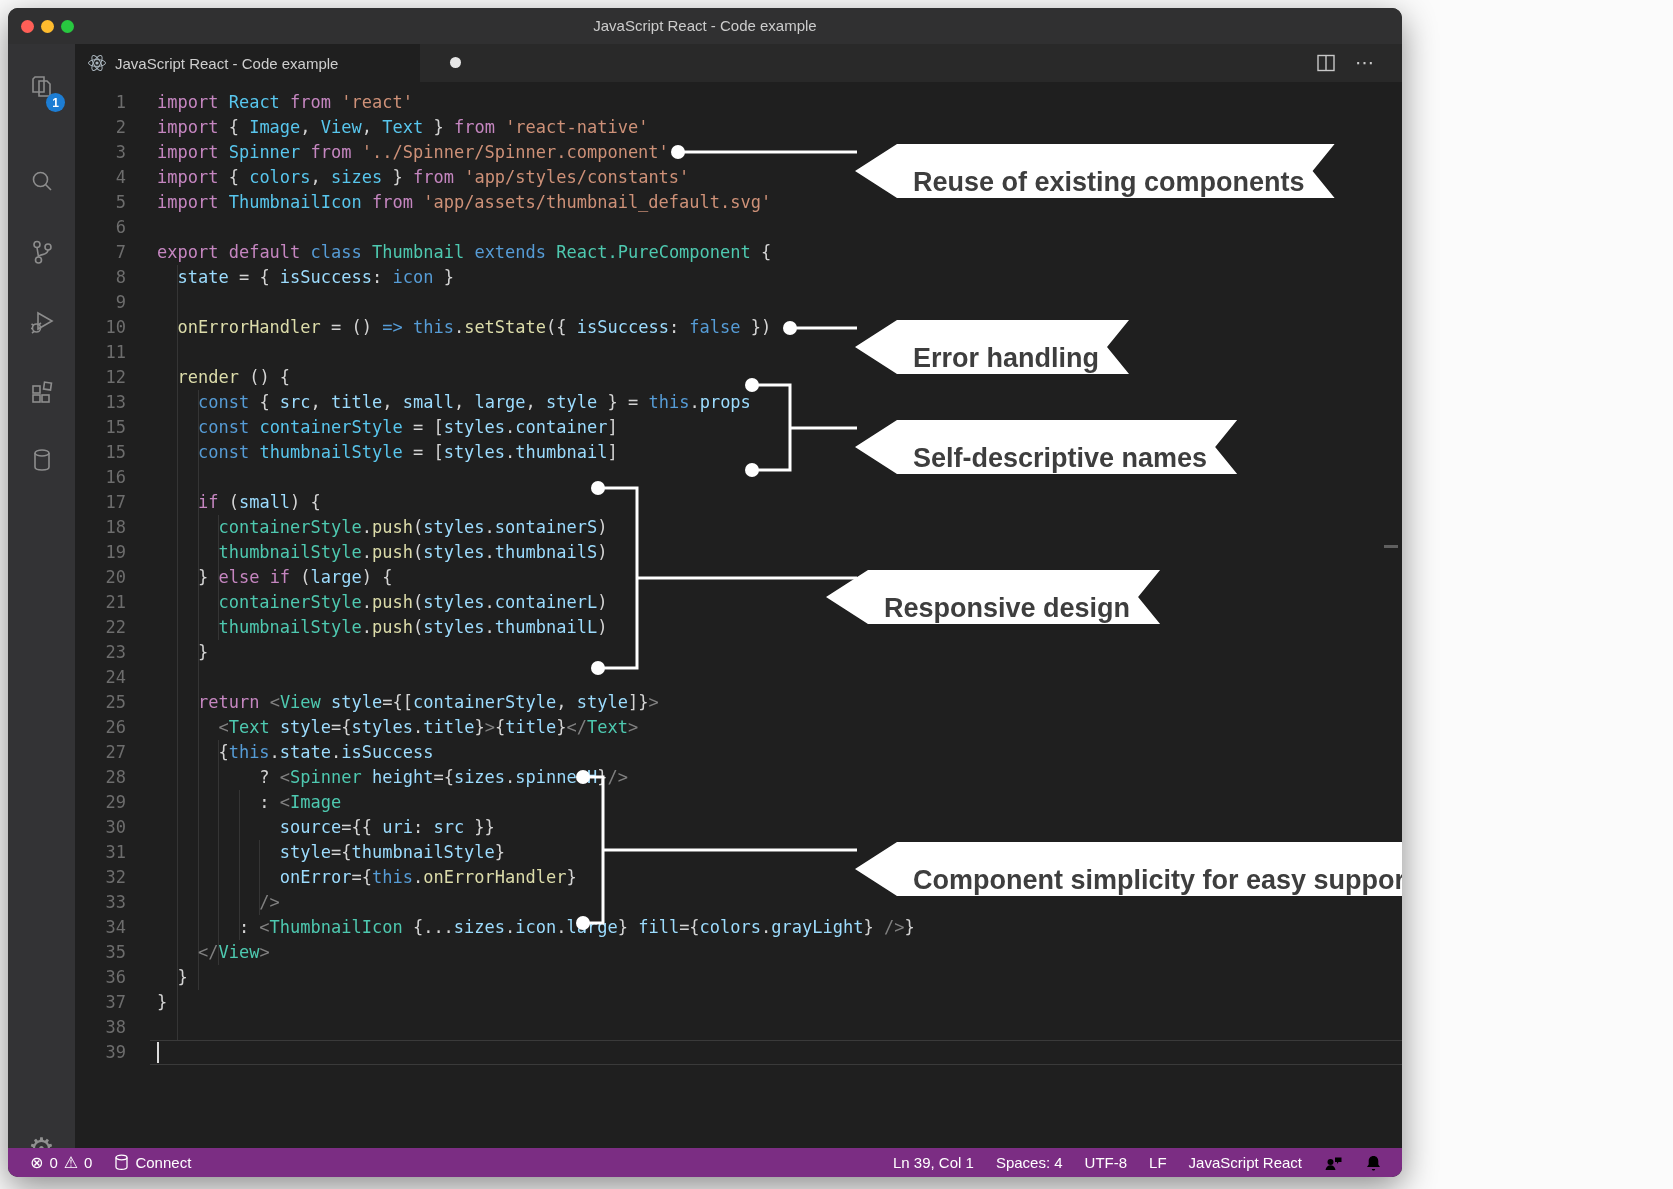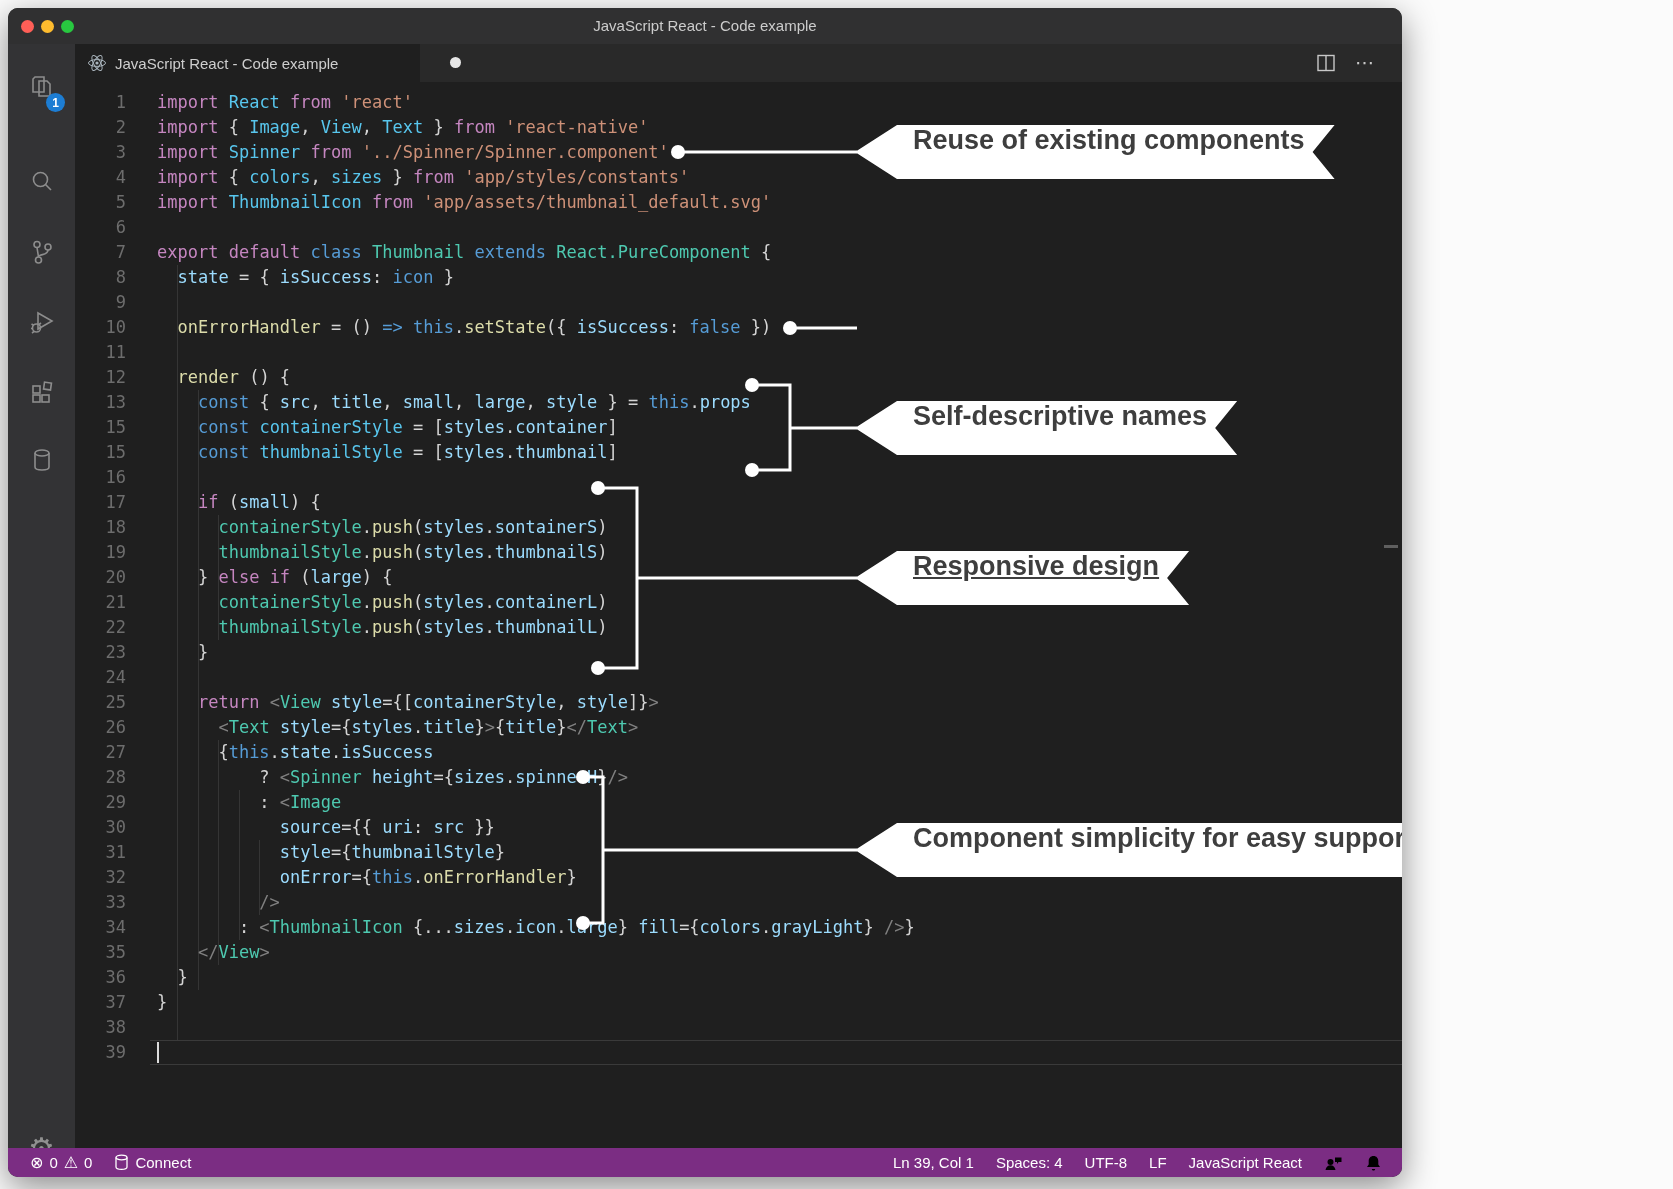--- a/index.html
+++ b/index.html
@@ -42,25 +42,25 @@
   .code .cl{height:25px;white-space:pre;}
   .tk-k{color:#C586C0;margin-top:6px;} .tk-b{color:#569CD6;} .tk-t{color:#4EC9B0;} .tk-i{color:#58C6ED;text-align:right;}
   .tk-v{color:#9CDCFE;} .tk-f{color:#DCDCAA;} .tk-s{color:#CE9178;} .tk-p{color:#d4d4d4;} .tk-j{color:#808080;}
   .indent-guide{position:absolute;width:1px;background:#353535;}
   .current-line{position:absolute;left:75px;right:0;top:958px;height:25px;
                 border-top:1px solid #3a3a3a;border-bottom:1px solid #3a3a3a;box-sizing:border-box;}
   .cursor{position:absolute;left:82px;top:960px;width:2px;height:21px;background:#dcdcdc;}
   .ruler-dash{position:absolute;right:4px;top:463px;width:14px;height:3px;background:#5f5f5f;}
   
   .overlay{position:absolute;left:0;top:0;width:1658px;height:1169px;pointer-events:none;}
-  .banner{position:absolute;height:54px;background:#ffffff;display:inline-flex;align-items:flex-start;
+  .banner{position:absolute;height:54px;background:#ffffff;display:inline-flex;align-items:flex-end;
           padding:0 30px 0 58px;white-space:nowrap;color:#3e3e3e;font-size:27px;font-weight:bold;
-          clip-path:polygon(0 50%, 42px 0, 100% 0, calc(100% - 22px) 50%, 100% 100%, 42px 100%);}
+          clip-path:polygon(0 50%, 42px 0, 100% 0, calc(100% - 22px) 50%, 100% 100%, 42px 100%);margin-top:19px;}
   .b1{left:847px;top:117px;} .b2{left:847px;top:293px;} .b3{left:847px;top:393px;}
-  .b4{left:847px;top:543px;text-decoration:underline;} .b5{left:847px;top:815px;}
+  .b4{left:818px;top:543px;} .b5{left:847px;top:815px;}
   
   .statusbar{position:absolute;left:0;bottom:0;width:100%;height:29px;background:#7b2d83;color:#ffffff;
              font-size:15px;display:flex;align-items:center;justify-content:space-between;}
   .sb-left,.sb-right{display:flex;align-items:center;gap:22px;}
   .sb-left{padding-left:22px;} .sb-right{padding-right:20px;}
   .sb-item{display:flex;align-items:center;gap:6px;}
   .sb-item svg{stroke:#ffffff;fill:none;stroke-width:1.3;}
   .sb-glyph{font-family:"DejaVu Sans",sans-serif;font-size:16px;}
 </style>
 </head>
@@ -291,20 +291,23 @@
           <circle cx="744" cy="462" r="7"></circle>
         <circle cx="590" cy="480" r="7"></circle>
           <circle cx="590" cy="660" r="7"></circle>
         <circle cx="575" cy="769" r="7"></circle>
           <circle cx="575" cy="915" r="7"></circle>
       </g>
     </svg>
     <div class="banner b1">
       <span>Reuse of existing components</span>
     </div>
+    <div class="banner b2">
+      <span>Error handling</span>
+    </div>
     <div class="banner b3">
       <span>Self-descriptive names</span>
     </div>
     <div class="banner b4">
       <span>Responsive design</span>
     </div>
     <div class="banner b5">
       <span>Component simplicity for easy support</span>
     </div>
 

